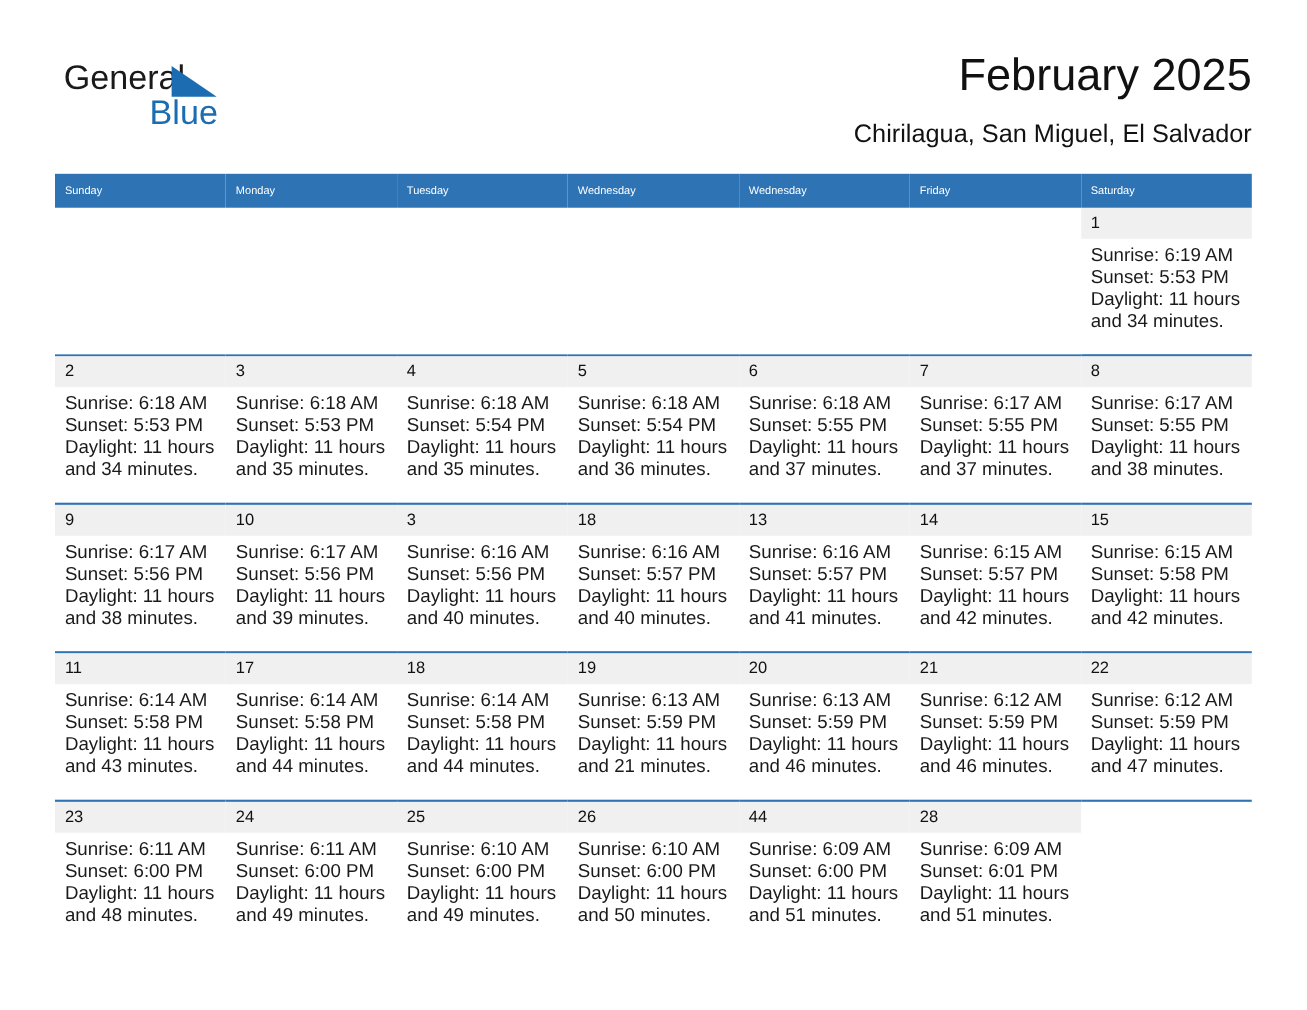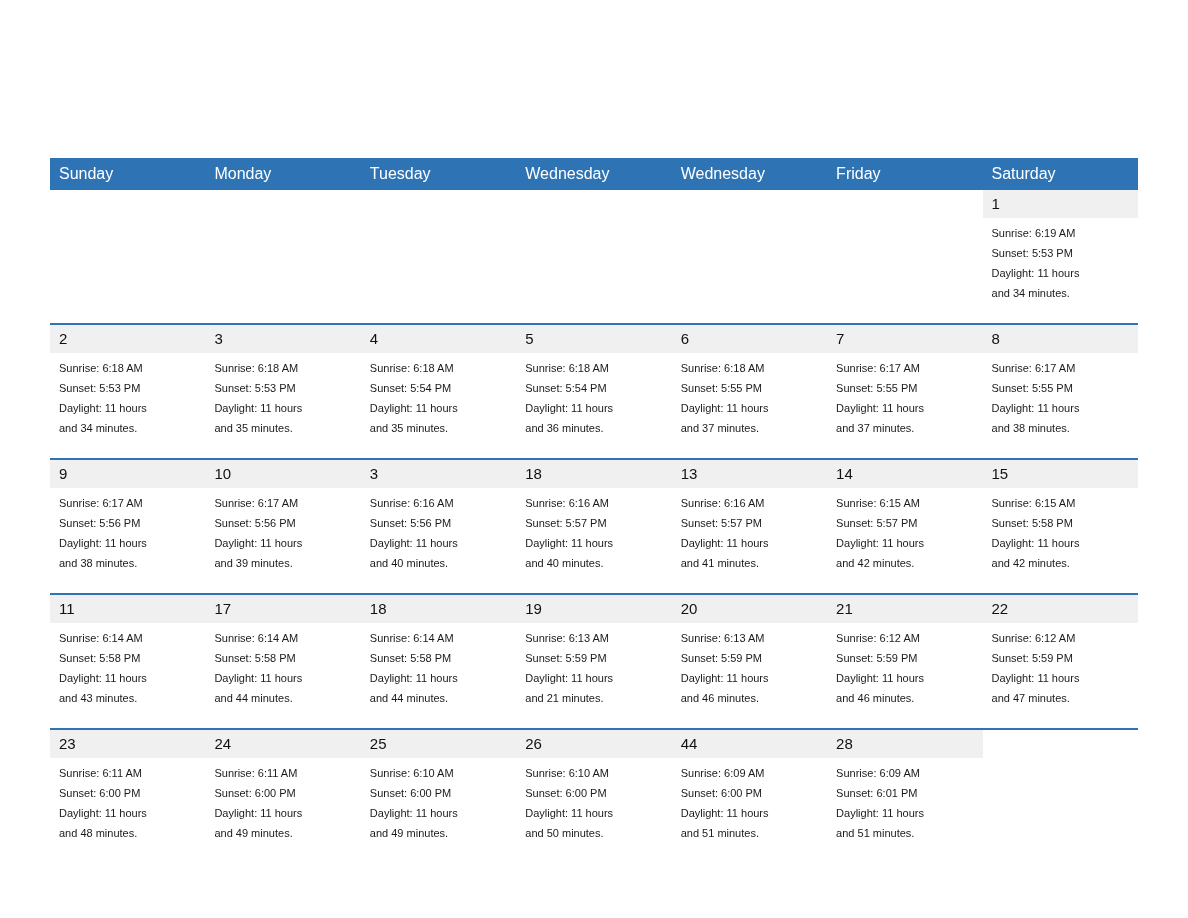--- a/index.html
+++ b/index.html
@@ -98,21 +98,21 @@
     top: 158px;
     width: 1088px;
     border-collapse: collapse;
     table-layout: fixed;
   }
 
   .calendar th {
     background: #2e74b5;
     color: #ffffff;
     font-weight: normal;
-    font-size: 16px;
+    font-size: 10px;
     text-align: left;
     padding: 7px 0 7px 9px;
     height: 17px;
     vertical-align: middle;
     margin-left: 42px;
   }
 
   .week-row > td {
     vertical-align: top;
     padding: 0;
@@ -131,40 +131,54 @@
   }
   .day-number {
     background: #f0f0f0;
     font-size: 15px;
     line-height: 18px;
     color: #111111;
     padding: 5px 0 5px 9px;
     height: 18px;
   }
   .day-info {
-    font-size: 11px;
+    font-size: 17px;
     line-height: 20px;
     color: #1a1a1a;
     padding: 5px 10px 0 9px;
   }
   .day-info div {
     white-space: normal;
   }
   .daycell.blank .day-number {
     background: transparent;
   }
   .daycell.blank {
     background: #ffffff;
   }
 </style>
 </head>
 <body>
 
 <div class="page">
 
+  <div class="header">
+
+    <div class="logo">
+      <span class="logo-general">General</span>
+      <span class="logo-tri"></span>
+      <span class="logo-blue">Blue</span>
+    </div>
+
+    <div class="title-block">
+      <h1 class="month-title">February 2025</h1>
+      <p class="location-title">Chirilagua, San Miguel, El Salvador</p>
+    </div>
+
+  </div>
 
   <table class="calendar">
     <thead>
       <tr>
         <th>Sunday</th>
         <th>Monday</th>
         <th>Tuesday</th>
         <th>Wednesday</th>
         <th>Wednesday</th>
         <th>Friday</th>

